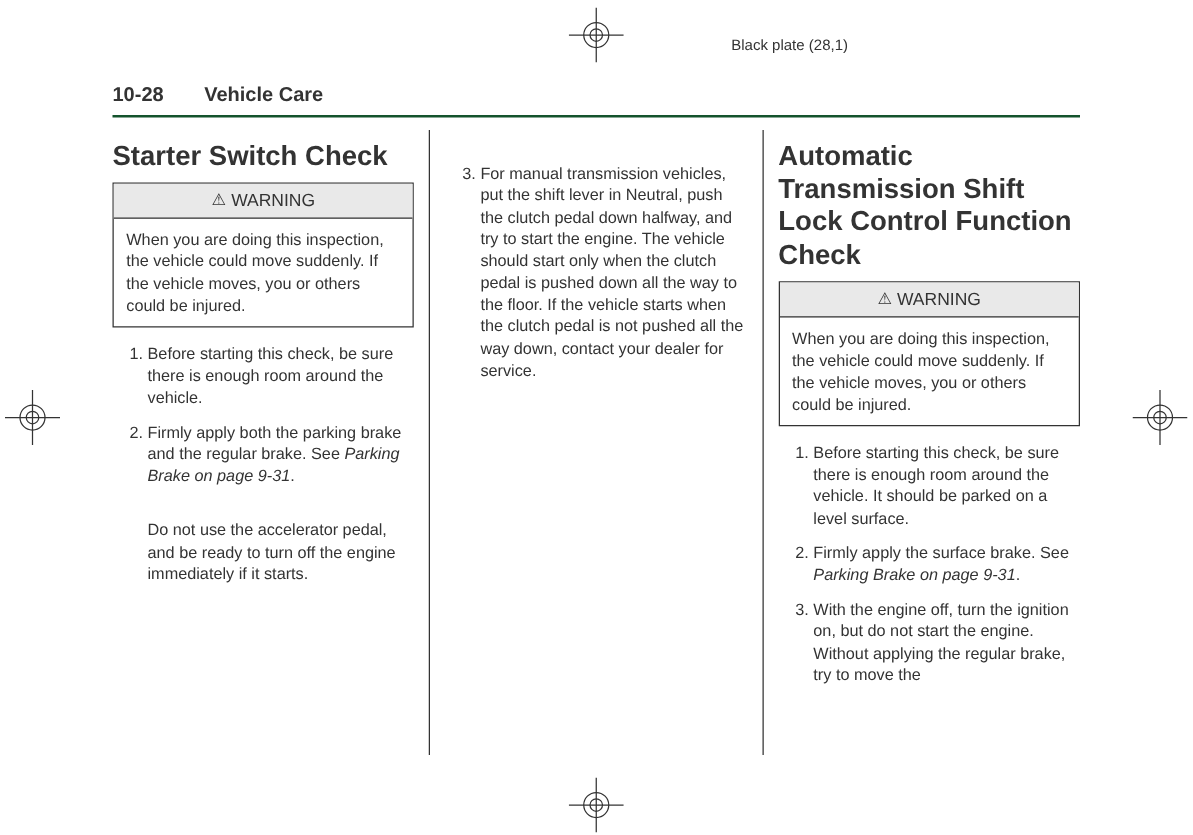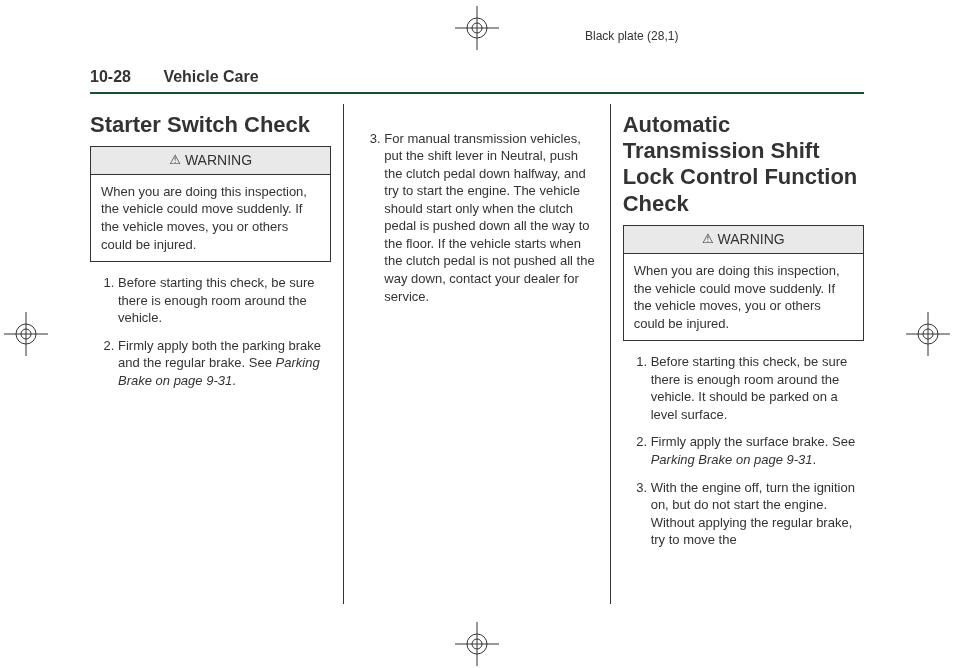--- a/index.html
+++ b/index.html
@@ -173,20 +173,21 @@
         <div class="warning-head">
           <span class="tri">⚠</span><span>WARNING</span>
         </div>
         <div class="warning-body">When you are doing this inspection, the vehicle could move suddenly. If the vehicle moves, you or others could be injured.</div>
       </div>
 
       <ol>
         <li><span>Before starting this check, be sure there is enough room around the vehicle.</span></li>
         <li>
           <span>Firmly apply both the parking brake and the regular brake. See </span><span class="italic">Parking Brake on page 9‑31</span><span>.</span>
+          <p class="follow">Do not use the accelerator pedal, and be ready to turn off the engine immediately if it starts.</p>
         </li>
       </ol>
     </div>
 
     <div class="divider"></div>
 
     <div class="col">
       <ol start="3">
         <li>
           <p class="follow">For manual transmission vehicles, put the shift lever in Neutral, push the clutch pedal down halfway, and try to start the engine. The vehicle should start only when the clutch pedal is pushed down all the way to the floor. If the vehicle starts when the clutch pedal is not pushed all the way down, contact your dealer for service.</p>

